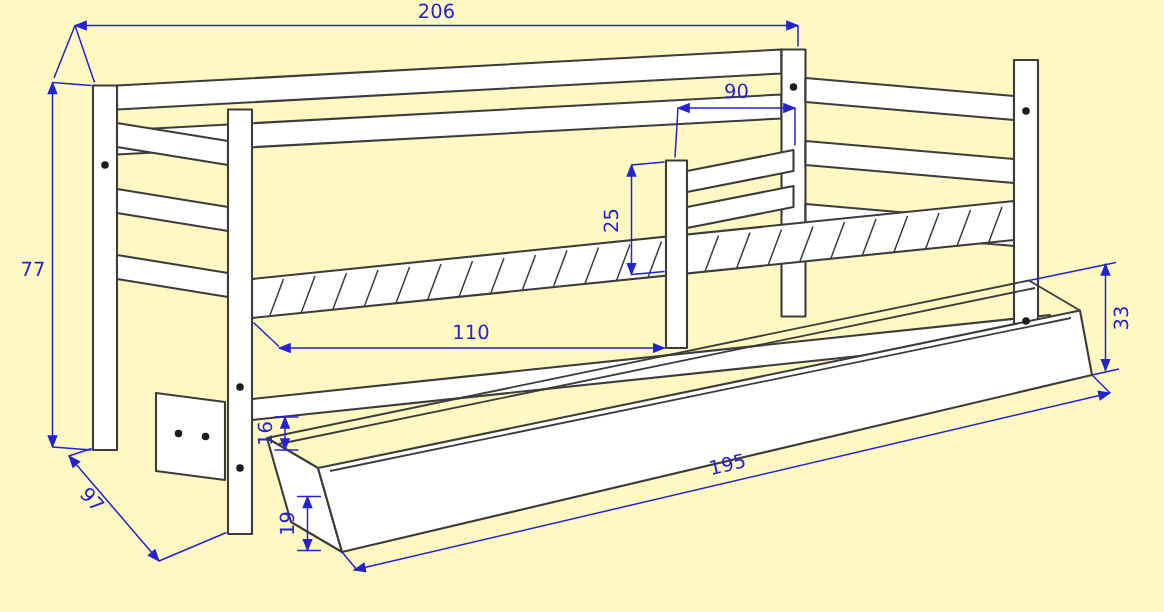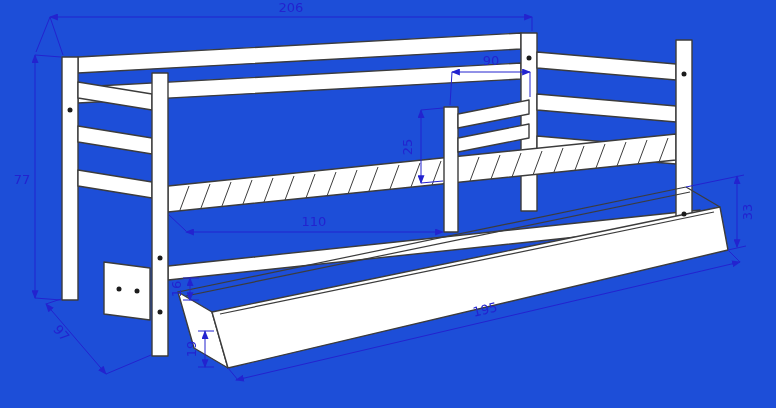--- a/index.html
+++ b/index.html
@@ -1,16 +1,16 @@
 <!DOCTYPE html>
 <html style="--dimension: #2323cf; --outline: #3c3c3c; --dot: #1c1c1c;"><head>
 <meta charset="utf-8">
 <style>
   html,body{margin:0;padding:0;background:#ffffff}
-  .stage{position:relative;width:776px;height:408px;background:#1d4ed8;overflow:hidden;
+  .stage{position:relative;width:776px;height:408px;background:#fef9c3;overflow:hidden;
          font-family:"DejaVu Sans",sans-serif}
   svg{display:block}
   .wood{fill:#ffffff;stroke:var(--outline,#3c3c3c);stroke-width:1.4;stroke-linejoin:round}
   .wline{stroke:var(--outline,#3c3c3c);stroke-width:1.2;fill:none}
   .slats{stroke:var(--outline,#3c3c3c);stroke-width:1;fill:none}
   .dot{fill:var(--dot,#1c1c1c)}
   .dl{stroke:var(--dimension,#2323cf);stroke-width:1;fill:none}
   .dt{fill:var(--dimension,#2323cf);font-size:13px;text-anchor:middle;
       font-family:"DejaVu Sans",sans-serif}
   .dim-fill{fill:var(--dimension,#2323cf)}

